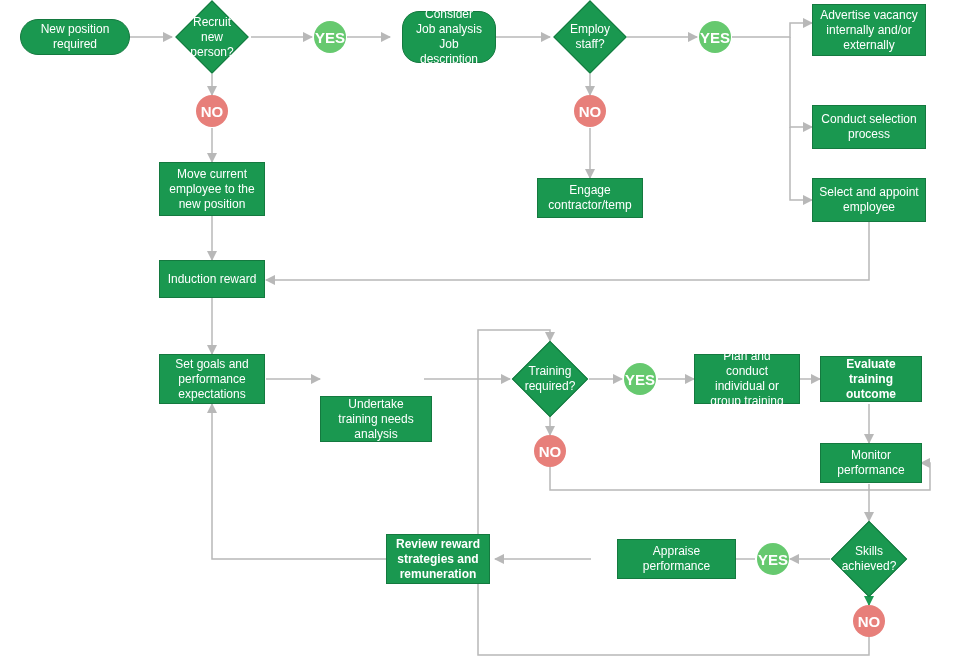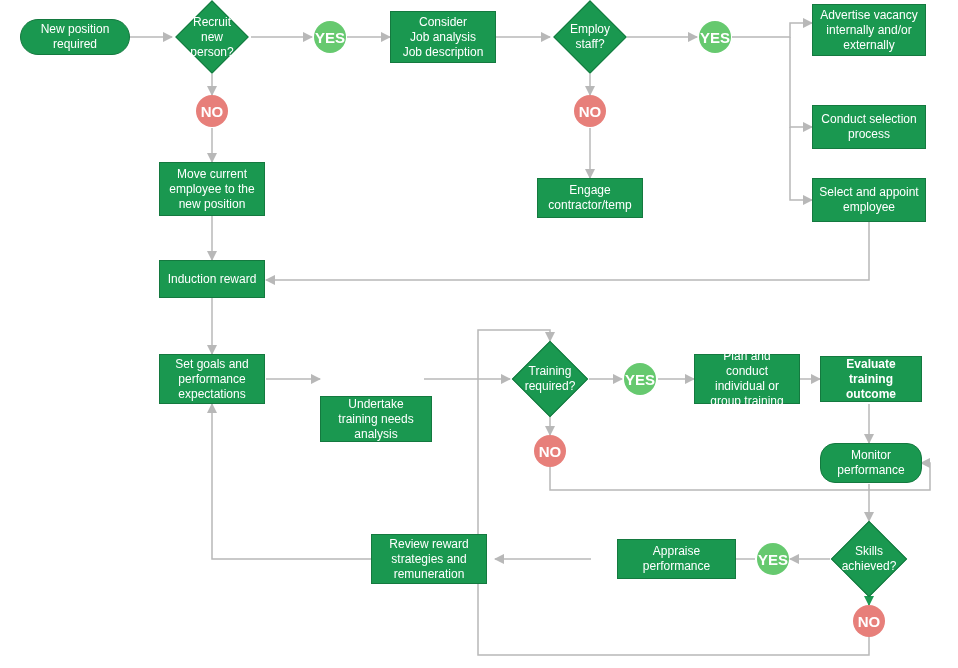--- a/index.html
+++ b/index.html
@@ -75,21 +75,21 @@
       </div>
     </div>
 
 <div class="badge yes" style="left:314px; top:21px;">
       <span>YES</span>
     </div>
 <div class="badge no" style="left:196px; top:95px;">
       <span>NO</span>
     </div>
 
-<div class="node process" style="left:390px; top:11px; width:106px; height:52px; white-space:pre-line;"><span>Consider
+<div class="node process" style="left:402px; top:11px; width:94px; height:52px; white-space:pre-line;border-radius:17px;"><span>Consider
 Job analysis
 Job description</span></div>
 
 <div class="node decision" style="left:564px; top:11px; width:52px; height:52px;">
       <div class="inner">
         <span style="width:86px">Employ staff?</span>
       </div>
     </div>
 
 <div class="badge yes" style="left:699px; top:21px;">
@@ -138,36 +138,36 @@
 <div class="badge no" style="left:534px; top:435px;">
       <span>NO</span>
     </div>
 
 <div class="node process" style="left:694px; top:354px; width:106px; height:50px;">
       <span>Plan and conduct individual or group training</span>
     </div>
 <div class="node process" style="left:820px; top:356px; width:102px; height:46px;font-weight:bold;">
       <span>Evaluate training outcome</span>
     </div>
-<div class="node process" style="left:820px; top:443px; width:102px; height:40px;border-radius:15px;">
+<div class="node process" style="left:820px; top:443px; width:102px; height:40px;">
       <span>Monitor performance</span>
     </div>
 
 <div class="node decision" style="left:842px; top:532px; width:54px; height:54px;">
       <div class="inner">
         <span style="width:80px">Skills achieved?</span>
       </div>
     </div>
 <div class="badge yes" style="left:757px; top:543px;">
       <span>YES</span>
     </div>
 <div class="badge no" style="left:853px; top:605px;">
       <span>NO</span>
     </div>
 
 <div class="node process" style="left:617px; top:539px; width:119px; height:40px;">
       <span>Appraise performance</span>
     </div>
-<div class="node process" style="left:371px; top:534px; width:116px; height:50px;">
+<div class="node process" style="left:386px; top:534px; width:104px; height:50px;font-weight:bold;">
       <span>Review reward strategies and remuneration</span>
     </div>
 
 </div>
 
 </body></html>

